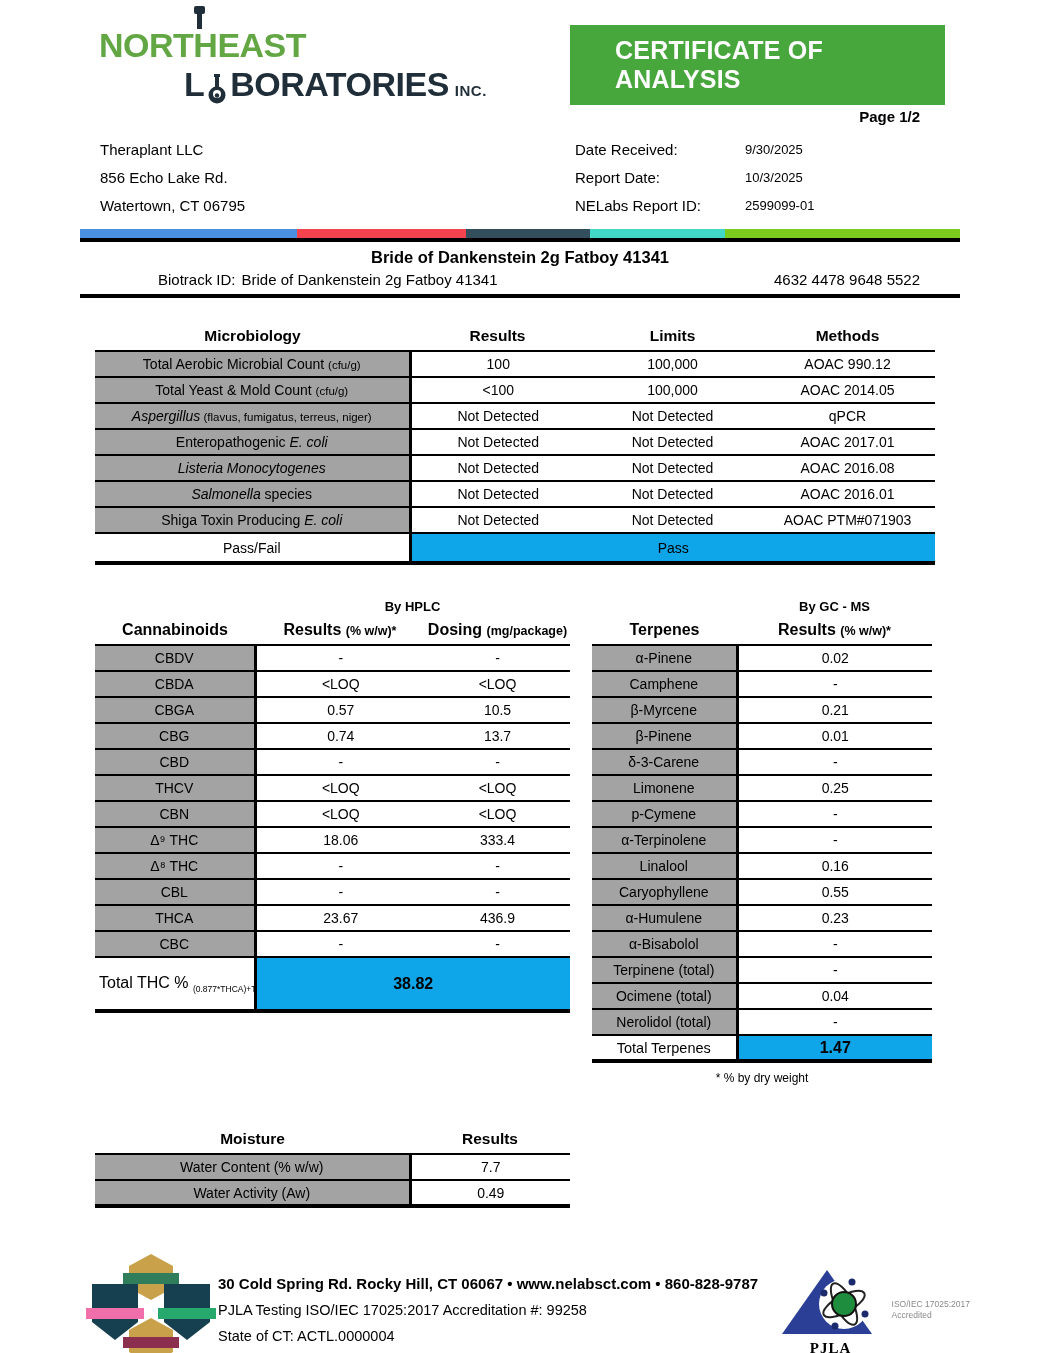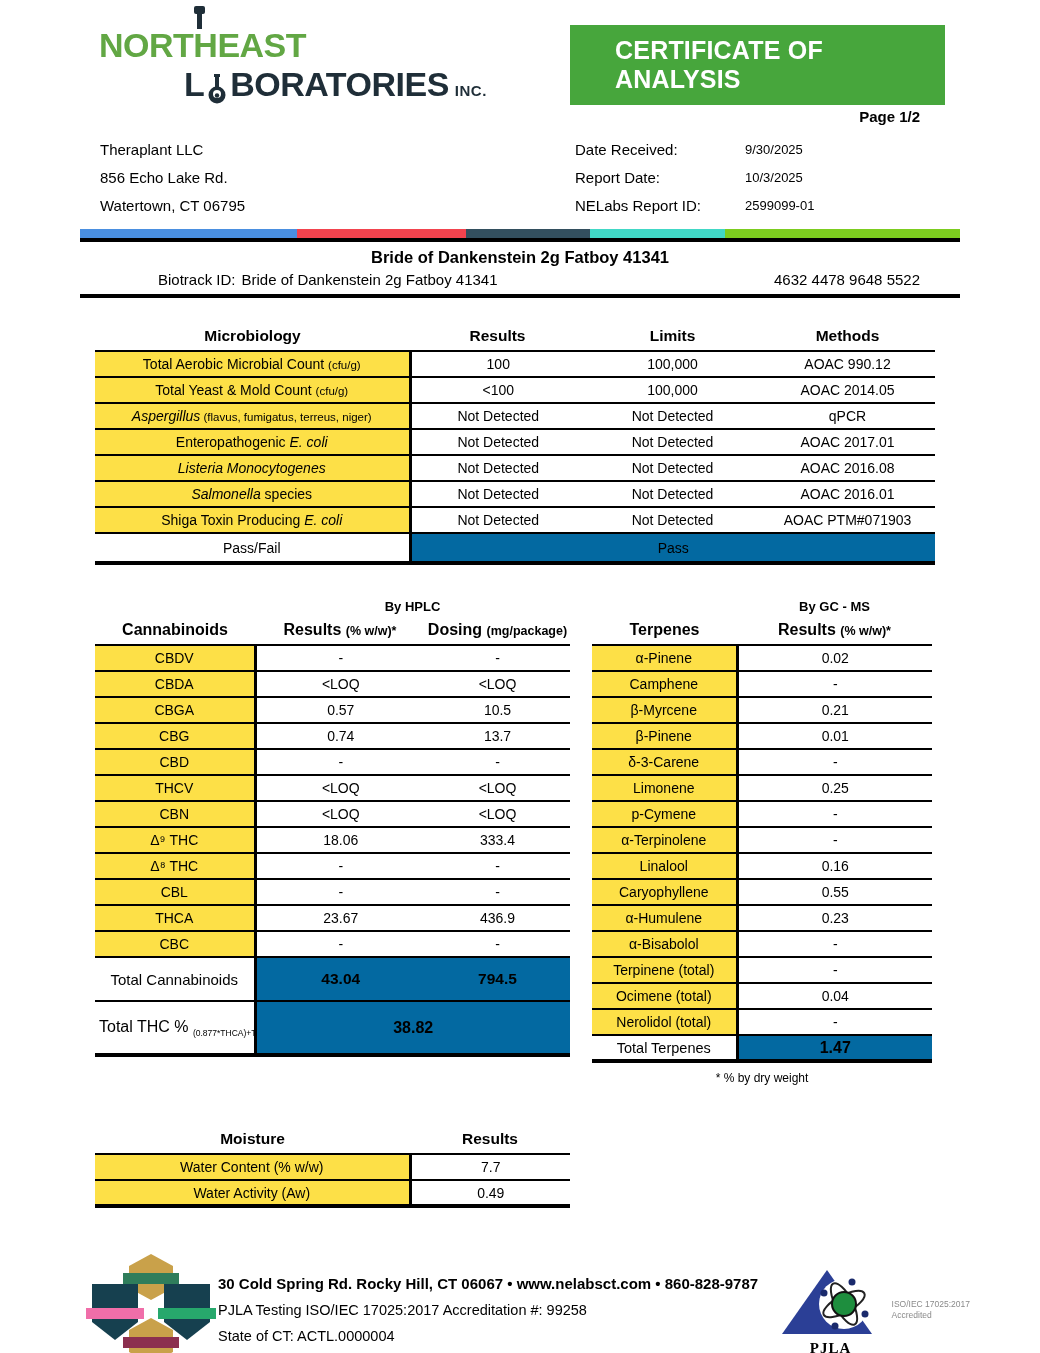--- a/index.html
+++ b/index.html
@@ -40,22 +40,22 @@
   .biotrack .bt-left span { margin-right:6px; }
   .band > .rule.bottom { margin-top:6px; }
 
   
   table.coa { border-collapse:collapse; table-layout:fixed; }
   .coa th { font-weight:bold; padding:3px 2px 5px; text-align:center; vertical-align:bottom; }
   .coa td { border-top:2.5px solid #000; text-align:center; vertical-align:middle;
     font-size:14px; height:26px; padding:1px 4px; overflow:hidden; white-space:nowrap; }
   .coa tbody:last-of-type tr:last-child td { border-bottom:4px solid #000000; }
   .coa td.col2 { border-left:3px solid #000; }
-  .coa td.lbl { background:#fde047; }
-  .coa td.green { background:#0369a1; }
+  .coa td.lbl { background:#a3a3a3; }
+  .coa td.green { background:#0ea5e9; }
   .seg-i { font-style:italic; }
   .seg-sm { font-size:11.5px; }
   .h-main { font-size:16px; }
   .h-sub { font-size:12.5px; }
   .micro-section { margin:26px 0 0 95px; }
   .micro-section th { font-size:15.5px; }
   .pass-row td { height:30px; }
 
   .tables-row { display:flex; margin:34px 0 0 95px; gap:22px; align-items:flex-start; }
   .by-label { font-weight:bold; font-size:13px; text-align:center; margin-bottom:4px; }
@@ -299,25 +299,20 @@
             <td class="col2">23.67</td>
             <td>436.9</td>
           </tr>
           <tr>
             <td class="lbl">CBC</td>
             <td class="col2">-</td>
             <td>-</td>
           </tr>
         </tbody>
       <tbody>
-        <tr class="row-total">
-          <td>Total Cannabinoids</td>
-          <td class="col2 green">43.04</td>
-          <td class="green">794.5</td>
-        </tr>
         <tr class="row-thc">
           <td><span class="thc-label">Total THC % </span><span class="thc-sub">(0.877*THCA)+THC</span></td>
           <td class="col2 green" colspan="2">38.82</td>
         </tr>
       </tbody>
     </table>
   </div>
 
   <div class="col-right">
     <div class="by-label">By GC - MS</div>

